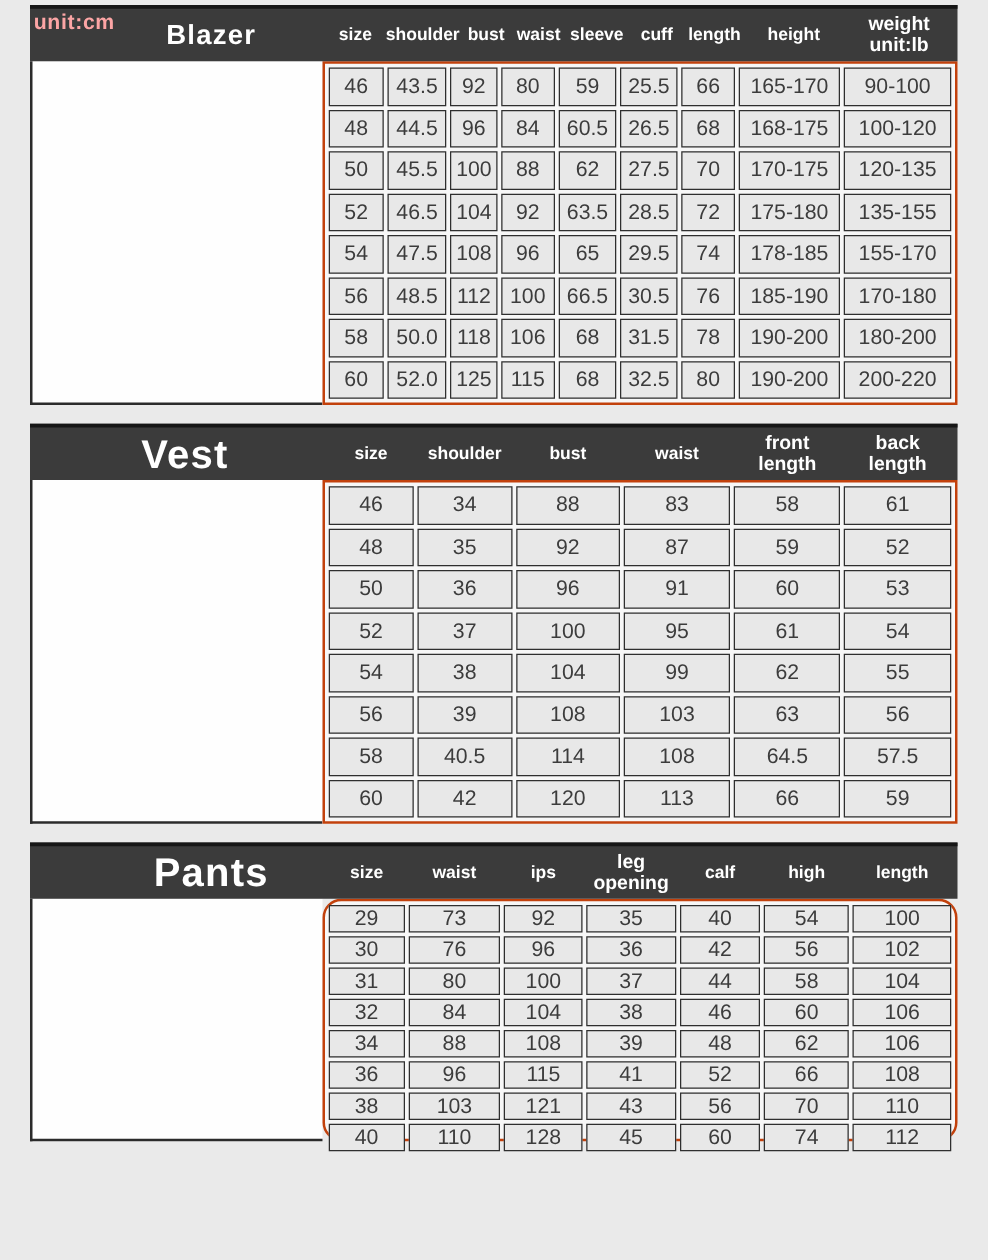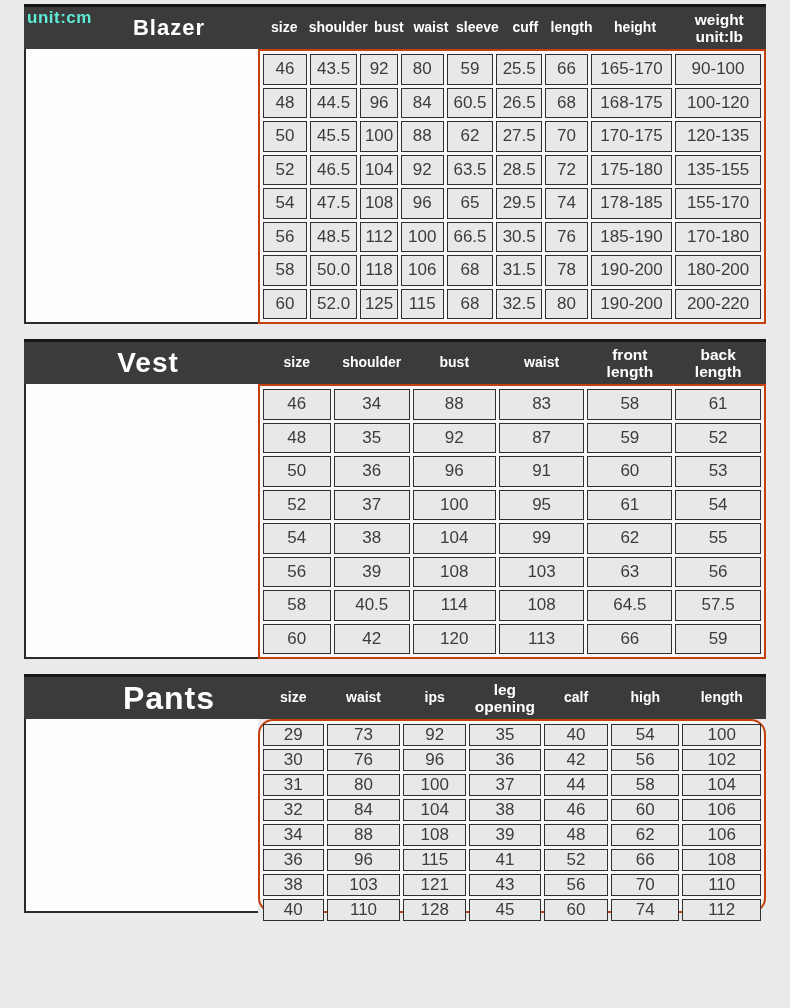--- a/index.html
+++ b/index.html
@@ -41,21 +41,21 @@
   }
   .bar-col{
     display:flex;align-items:center;justify-content:center;
     text-align:center;
     font-size:14px;font-weight:600;
     white-space:pre-line;line-height:1.1;
   }
   .bar-col.twoline{font-size:15.5px;}
   .unit-label{
     position:absolute;top:1px;left:3px;
-    font-size:17px;font-weight:bold;color:#5eead4;
+    font-size:17px;font-weight:bold;color:#fca5a5;
     letter-spacing:0.5px;
   }
 
   
   .tbody{
     display:flex;align-items:stretch;
   }
   .img-panel{
     width:234px;flex:0 0 234px;box-sizing:border-box;
     background:#fefefe;
@@ -172,21 +172,21 @@
             <div class="cell">68</div>
             <div class="cell">32.5</div>
             <div class="cell">80</div>
             <div class="cell">190-200</div>
             <div class="cell">200-220</div>
           </div>
         </div>
       </div>
       <div class="section">
         <div class="bar">
-          <div class="bar-title" style="font-size: 28px; padding-left: 14px;">Vest</div>
+          <div class="bar-title" style="font-size: 32px; padding-left: 14px;">Vest</div>
           <div class="bar-cols" style="grid-template-columns: 71fr 80fr 87fr 90fr 89fr 90fr;">
             <div class="bar-col">size</div>
             <div class="bar-col">shoulder</div>
             <div class="bar-col">bust</div>
             <div class="bar-col">waist</div>
             <div class="bar-col twoline">front
 length</div>
             <div class="bar-col twoline">back
 length</div>
           </div>

